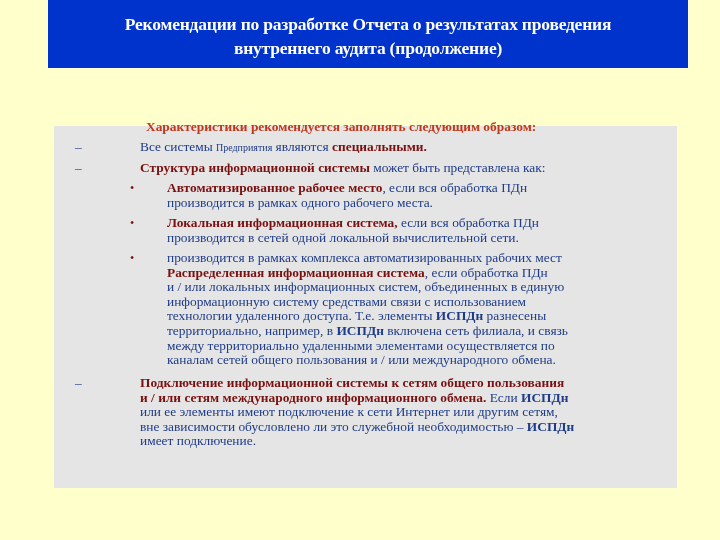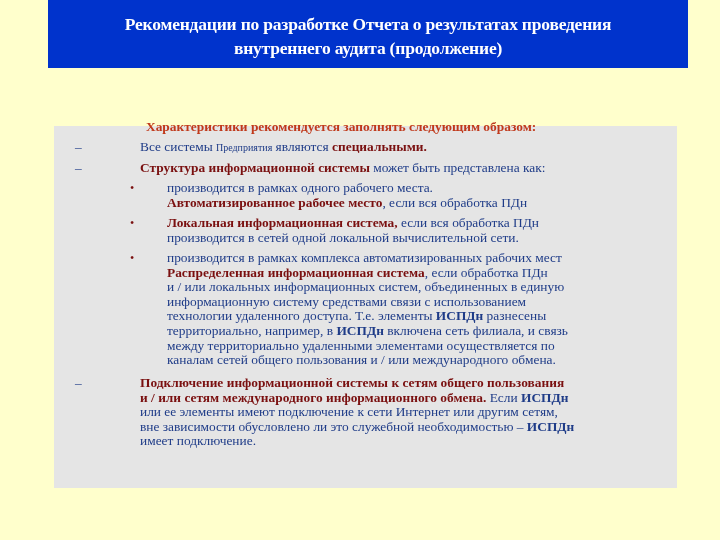--- a/index.html
+++ b/index.html
@@ -134,22 +134,22 @@
       <div class="dash-text">
         <span class="line">
           <span class="em">Структура информационной системы</span><span> может быть представлена как:</span>
         </span>
       </div>
     </div>
 
     <div class="row" style="top:55px;">
       <span class="bullet">•</span>
       <div class="bullet-text">
+        <span class="line"><span class="em">Автоматизированное рабочее место</span><span>, если вся обработка ПДн</span></span>
         <span class="line">производится в рамках одного рабочего места.</span>
-        <span class="line"><span class="em">Автоматизированное рабочее место</span><span>, если вся обработка ПДн</span></span>
       </div>
     </div>
 
     <div class="row" style="top:90px;">
       <span class="bullet">•</span>
       <div class="bullet-text">
         <span class="line"><span class="em">Локальная информационная система,</span><span> если вся обработка ПДн</span></span>
         <span class="line">производится в сетей одной локальной вычислительной сети.</span>
       </div>
     </div>

